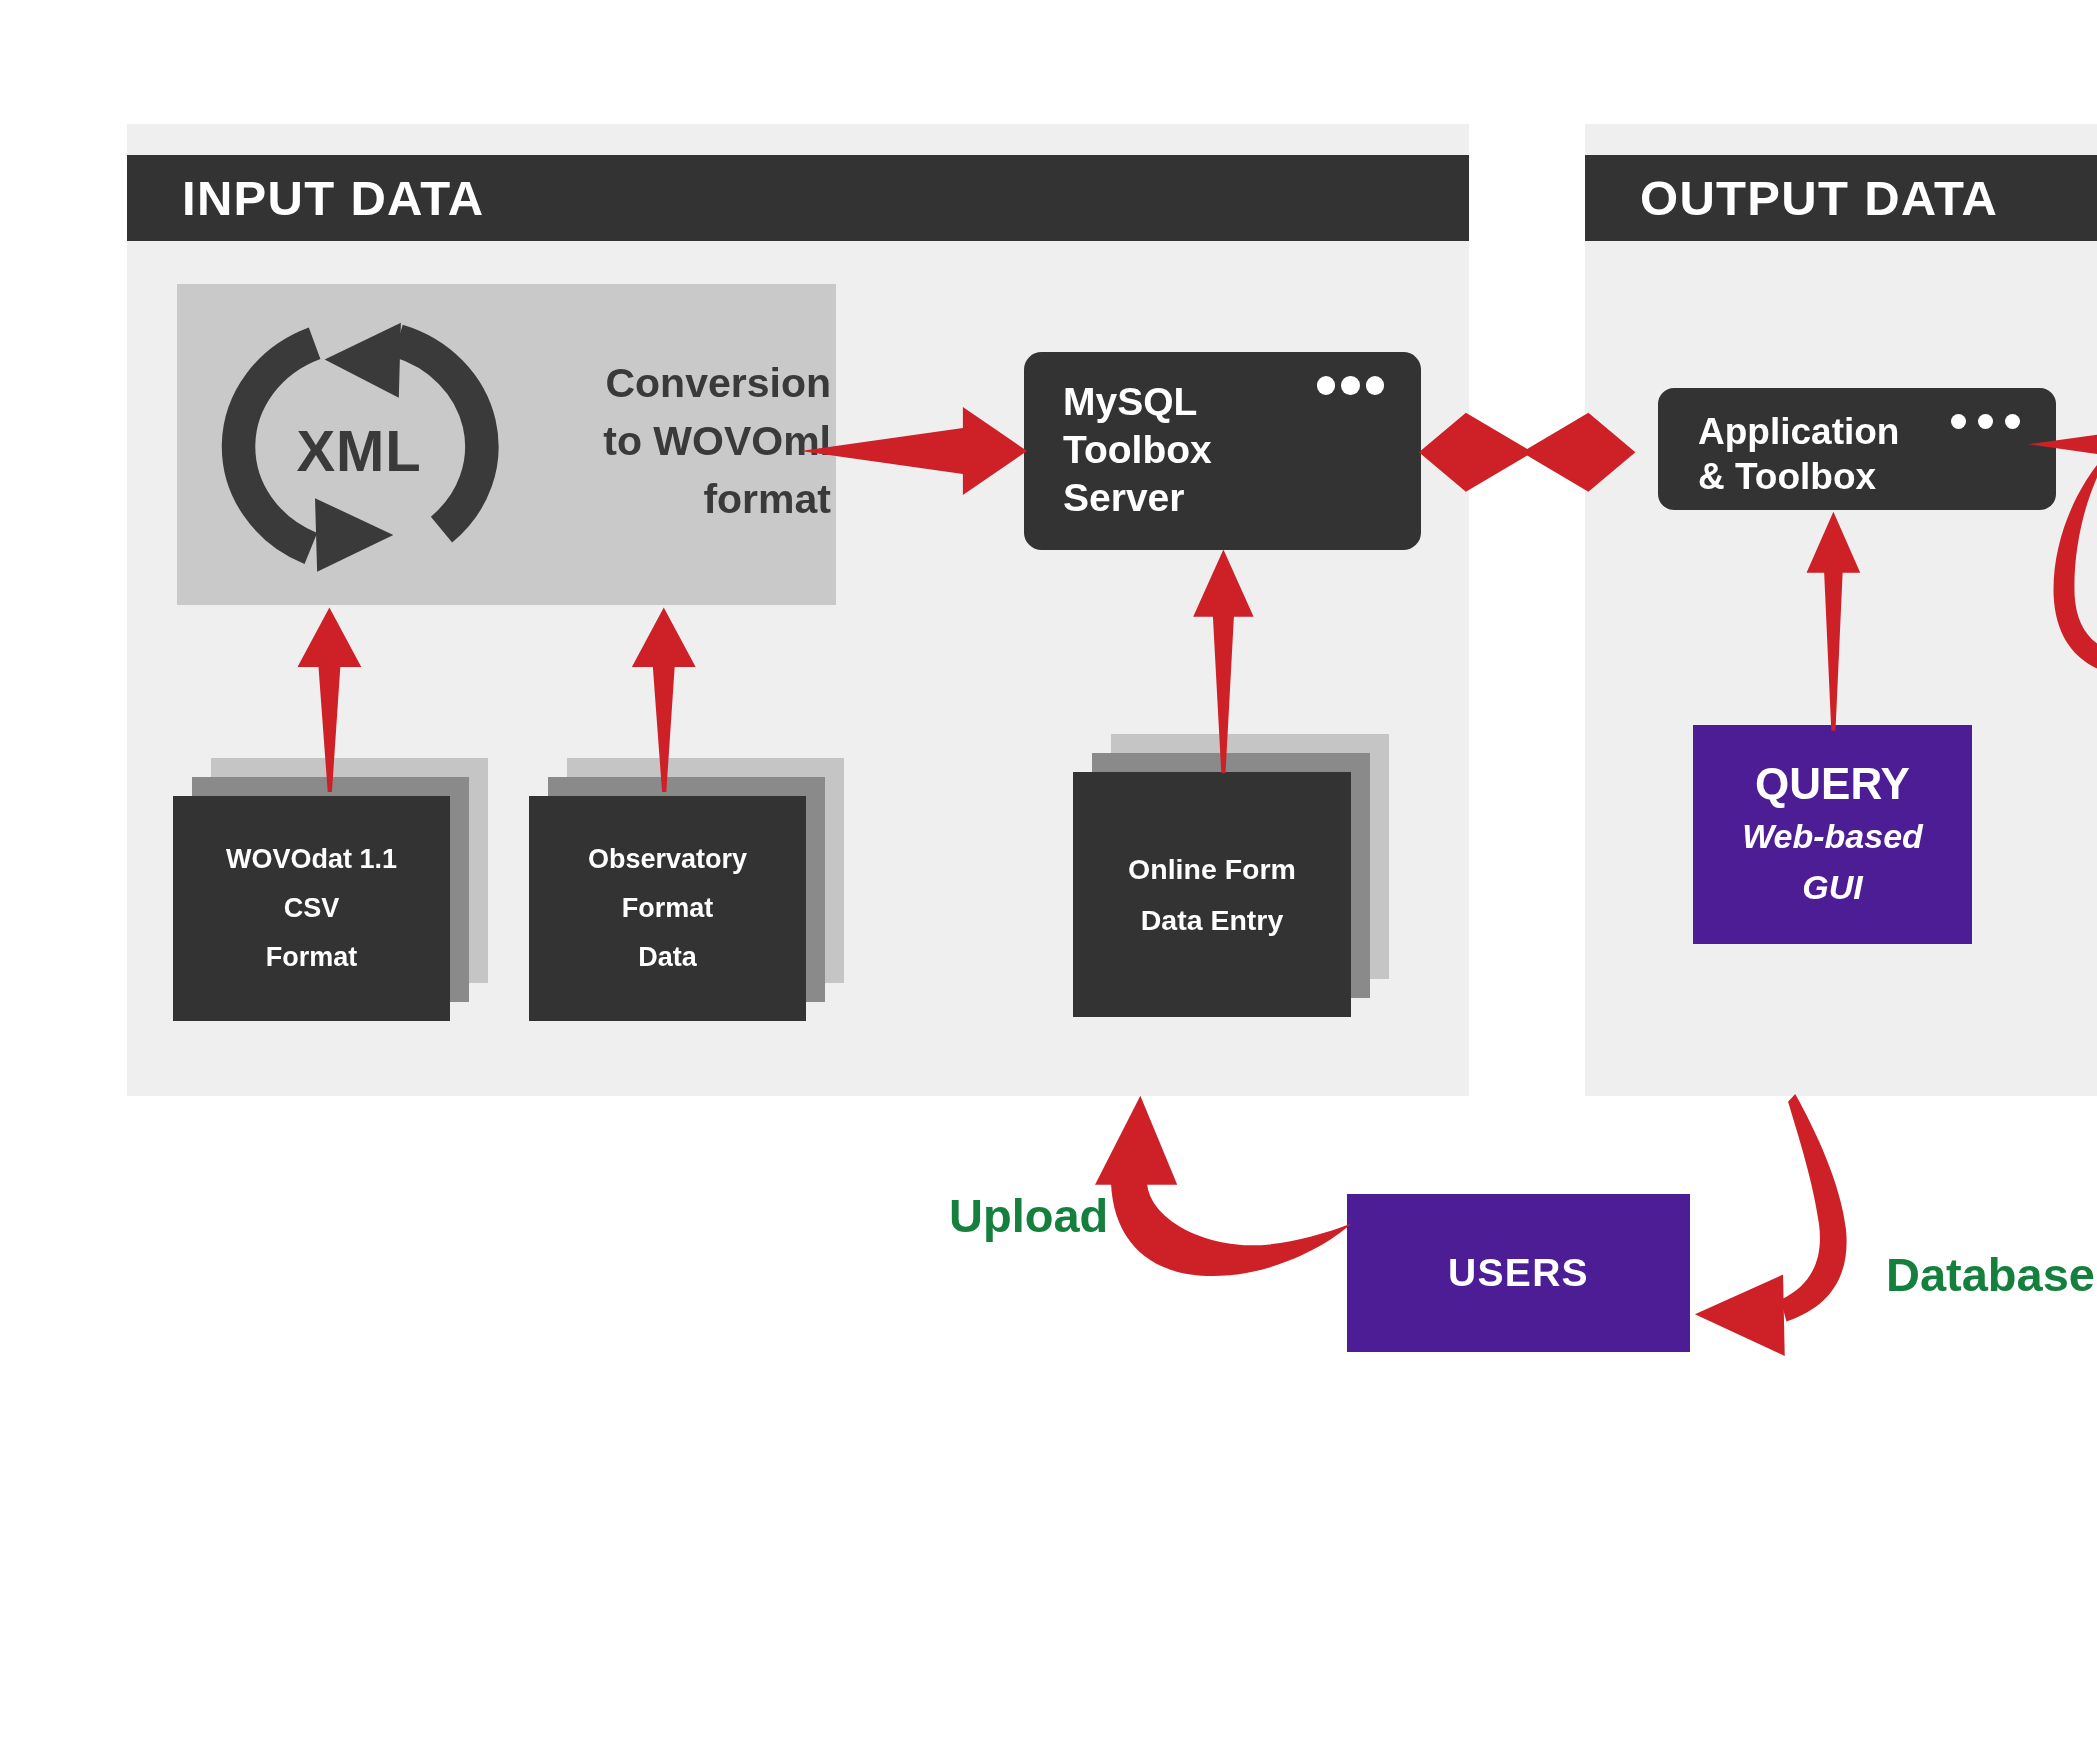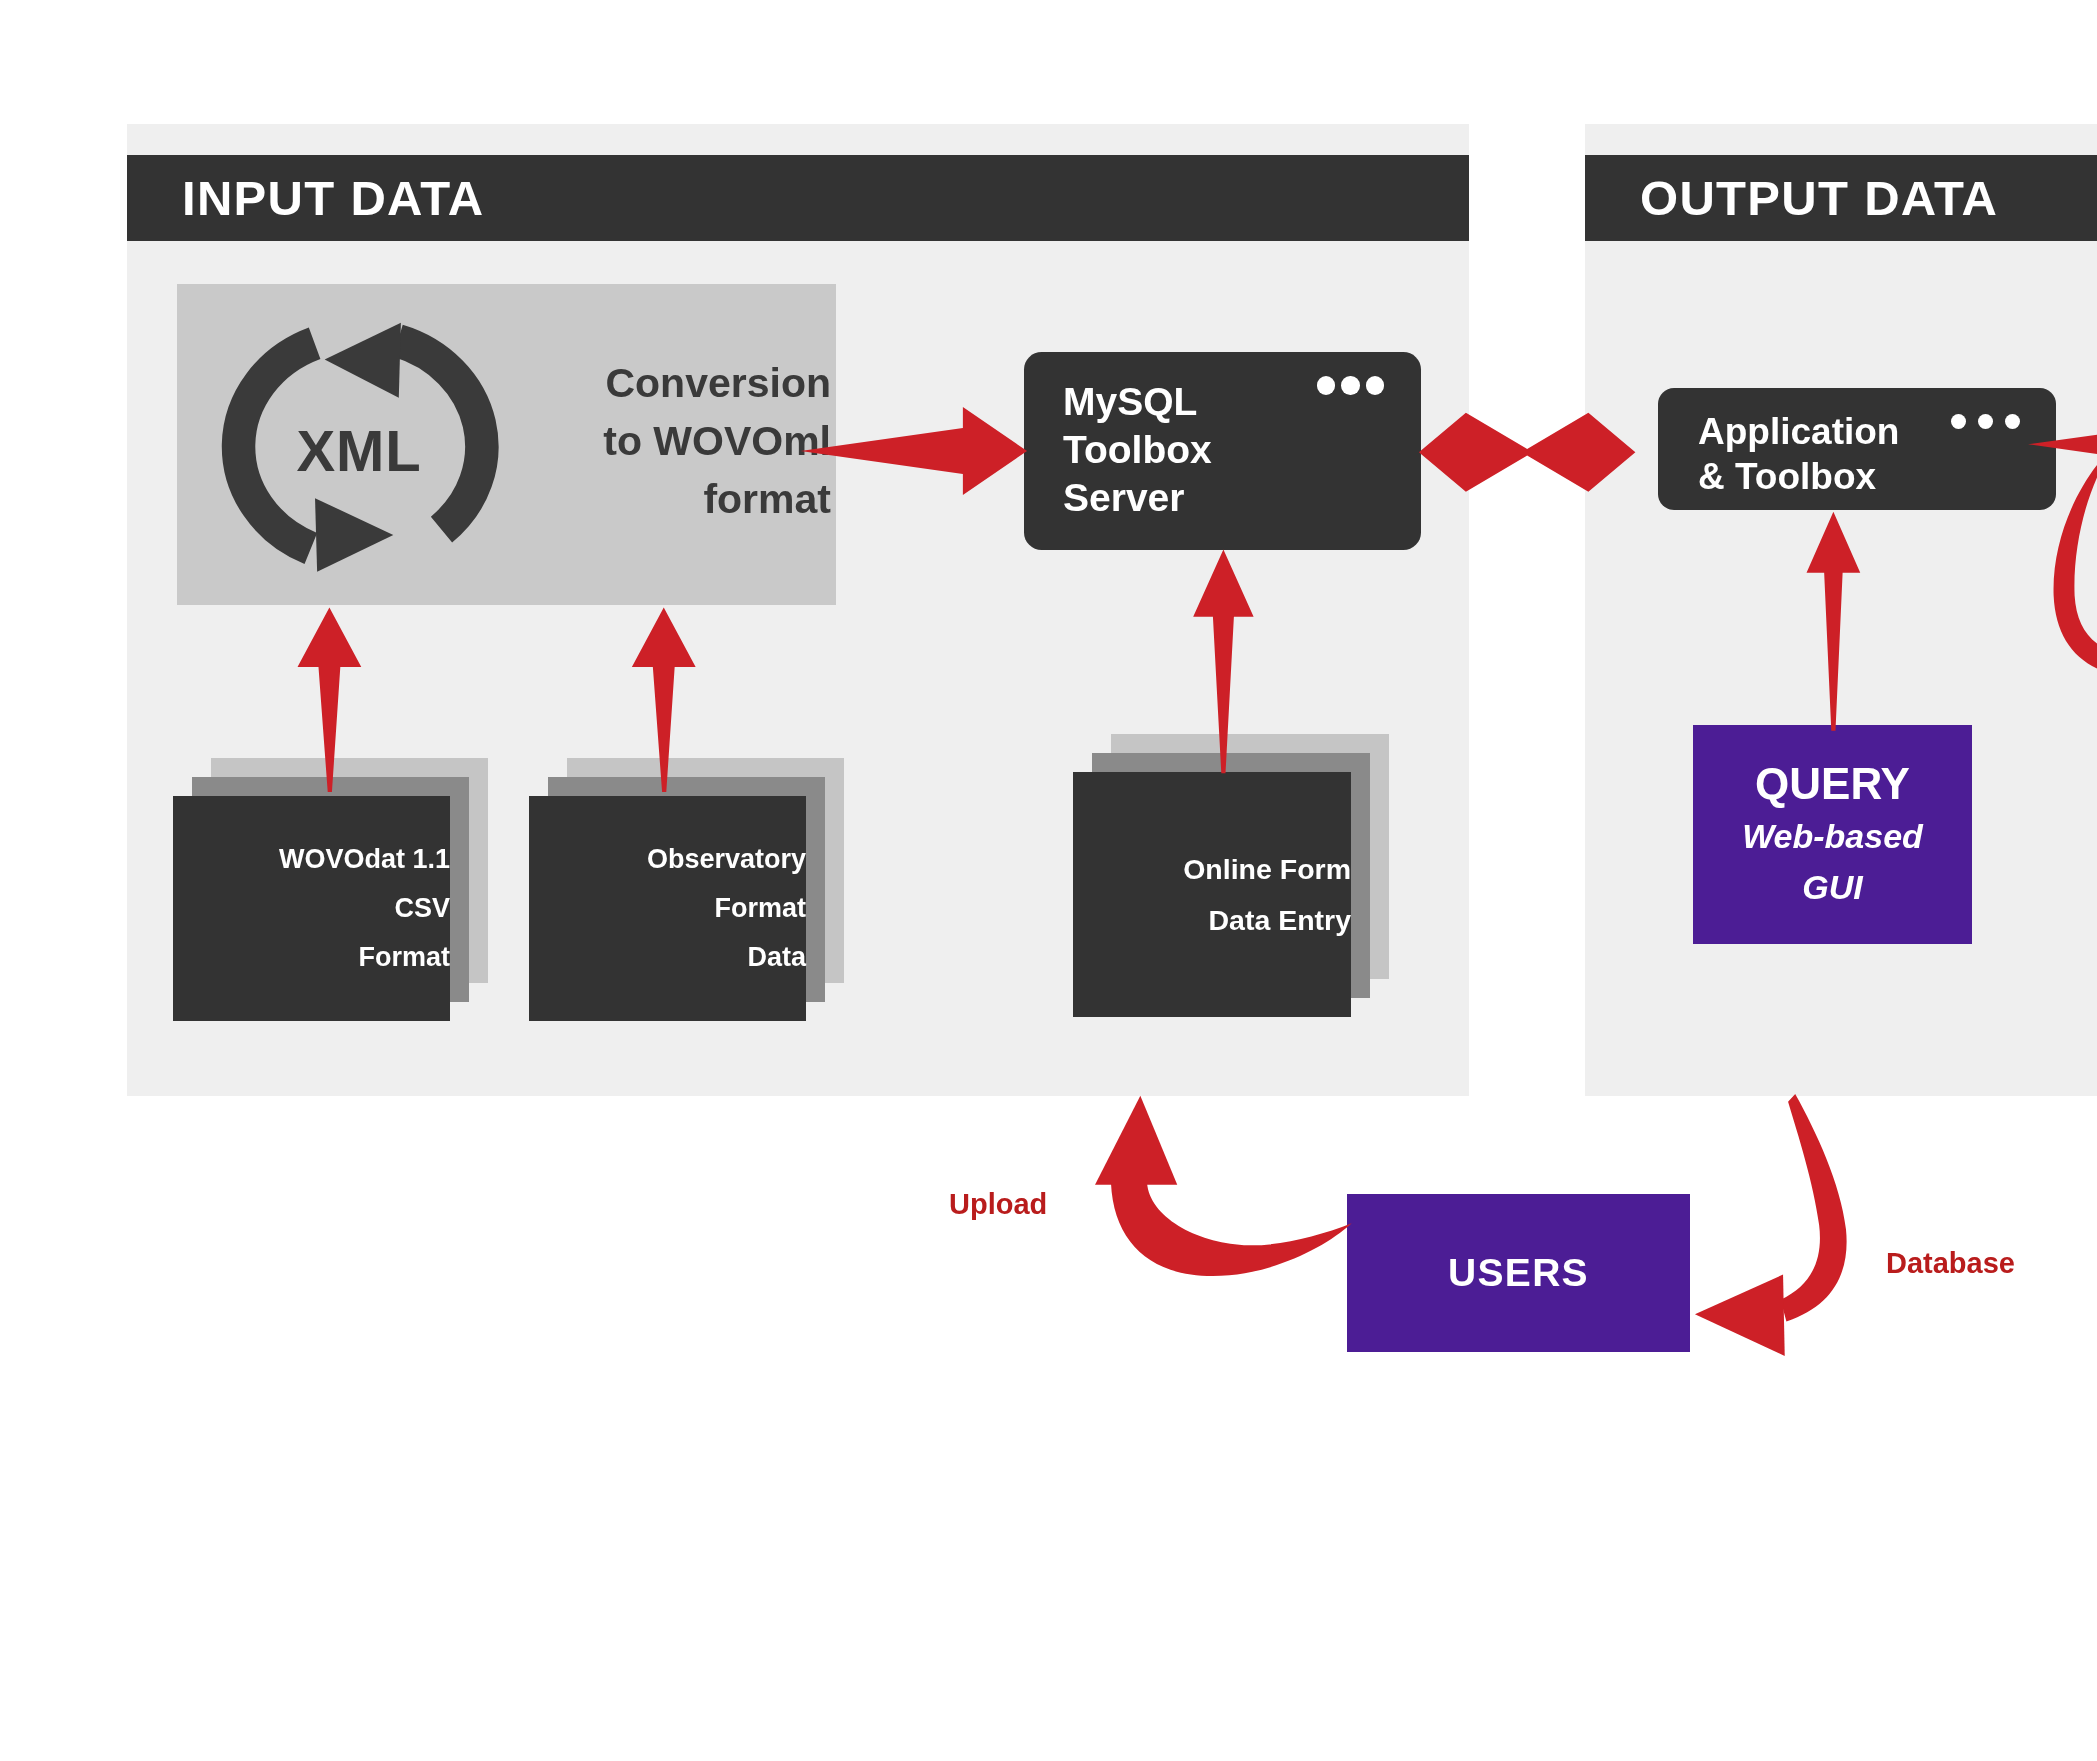--- a/index.html
+++ b/index.html
@@ -29,35 +29,35 @@
   .dots-mysql{top:24px;right:37px;}
   .dots-mysql span{width:18.5px;height:18.5px;margin-left:5.9px;}
   .dots-app{top:26px;right:36px;}
   .dots-app span{width:15px;height:15px;margin-left:12px;}
   
   .stack{position:absolute;}
   .layer{position:absolute;width:277px;height:225px;}
   .layer.back{left:38px;top:0;background:#c5c5c5;}
   .layer.mid{left:19px;top:19px;background:#8a8a8a;}
   .layer.front{left:0;top:38px;background:#333333;color:#ffffff;font-weight:bold;
-    display:flex;flex-direction:column;align-items:flex-end;justify-content:center;text-align:center;}
+    display:flex;flex-direction:column;align-items:center;justify-content:center;text-align:center;}
   .stack .front div{font-size:27px;line-height:49px;}
   .stack.online .layer{width:278px;height:245px;}
   .stack.online .front div{font-size:28.5px;line-height:51px;}
   
   .dark-box{position:absolute;background:#4c1d95;color:#ffffff;font-weight:bold;
     display:flex;flex-direction:column;align-items:center;justify-content:center;text-align:center;}
   .dark-box .title{font-size:39px;line-height:52px;}
   .dark-box .sub{font-size:32px;line-height:52px;font-style:italic;}
   .query{left:1693px;top:725px;width:279px;height:219px;}
   .query .title{font-size:44px;line-height:55px;}
   .query .sub{font-size:34px;line-height:51px;}
   .users{left:1347px;top:1194px;width:343px;height:158px;font-size:39px;letter-spacing:1.3px;}
   
-  .flow-label{position:absolute;font-size:29px;font-weight:bold;color:#b91c1c;}
+  .flow-label{position:absolute;font-size:47px;font-weight:bold;color:#15803d;}
   
   .arrows{position:absolute;left:0;top:0;pointer-events:none;}
 </style>
 </head>
 <body>
 
 <div class="stage">
 
   <section class="panel" style="left:127px;top:124px;width:1342px;height:972px;">
     <header class="panel-header">

